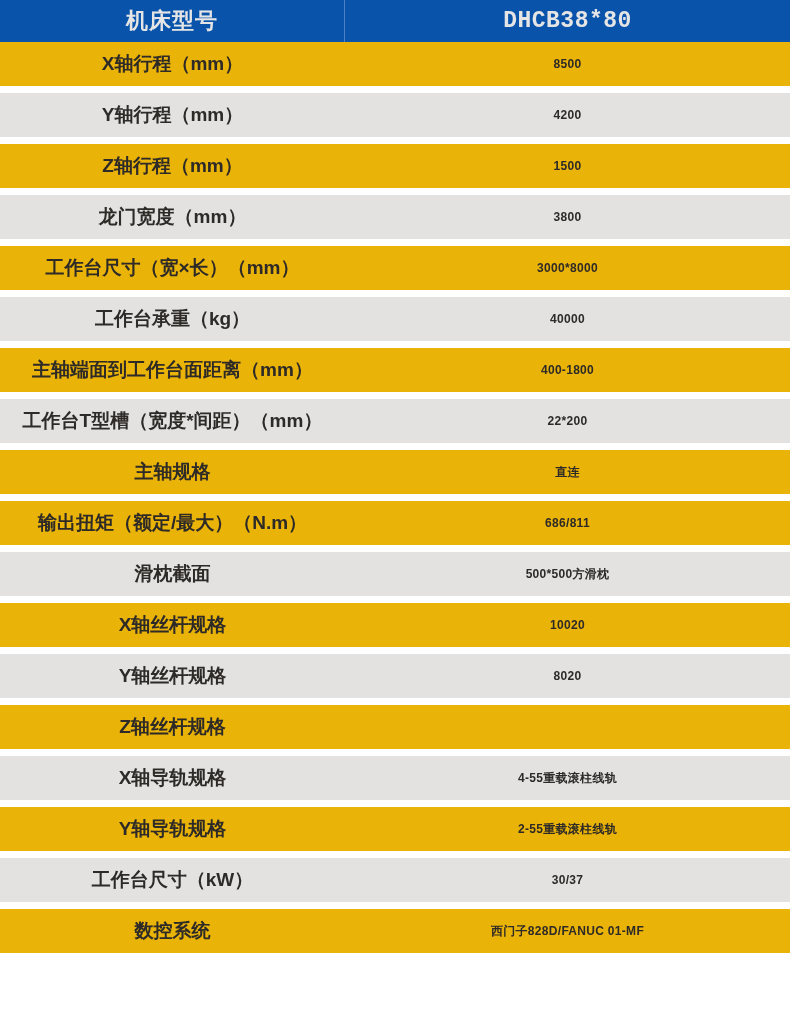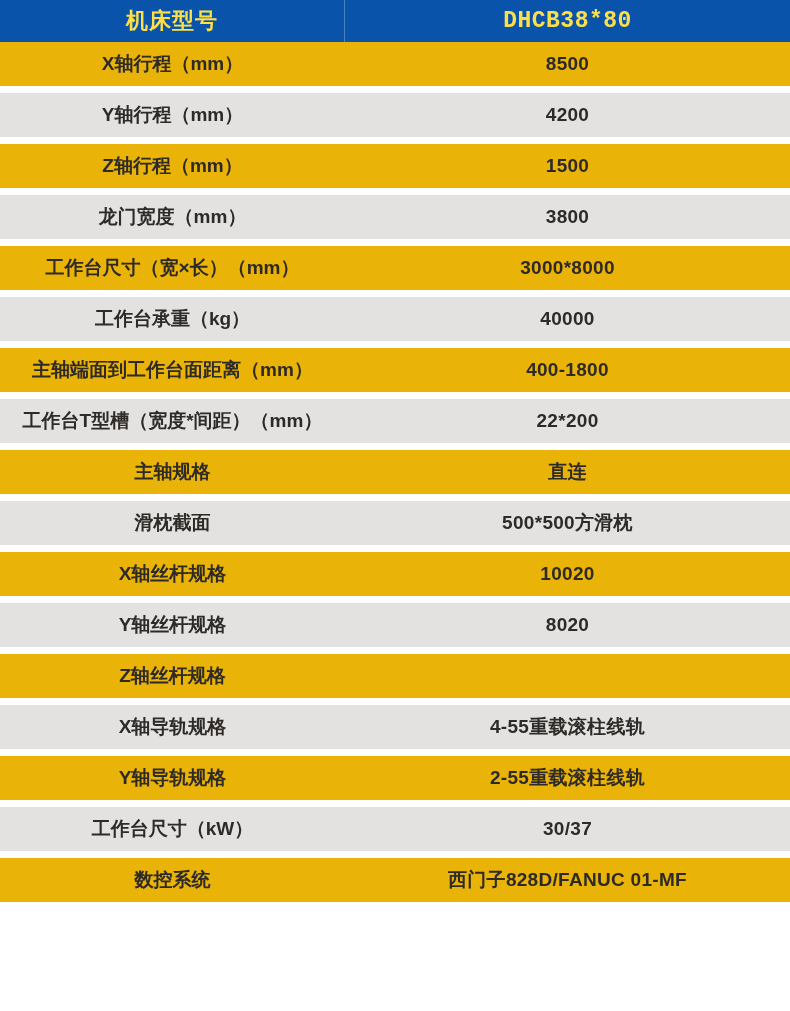--- a/index.html
+++ b/index.html
@@ -13,21 +13,21 @@
     font-family: "Liberation Sans", "DejaVu Sans", sans-serif;
     color: #2d2a27;
   }
   .spec-table {
     width: 790px;
   }
   .spec-header {
     display: flex;
     height: 42px;
     background: #0953ab;
-    color: #fde047;
+    color: #e5e5e5;
   }
   .spec-header .cell-left {
     width: 345px;
     display: flex;
     align-items: center;
     justify-content: center;
     border-right: 1px solid rgba(255,255,255,0.28);
     box-sizing: border-box;
     font-size: 22px;
     font-weight: 700;
@@ -60,21 +60,21 @@
     font-size: 19px;
     font-weight: 700;
     box-sizing: border-box;
     white-space: nowrap;
   }
   .spec-row .cell-right {
     flex: 1;
     display: flex;
     align-items: center;
     justify-content: center;
-    font-size: 19px;
+    font-size: 12px;
     font-weight: 700;
     letter-spacing: 0.3px;
     white-space: nowrap;
   }
 </style>
 </head>
 <body>
 
 <div class="spec-table">
   <div class="spec-header">
@@ -121,20 +121,24 @@
     <div class="cell-left">工作台T型槽（宽度*间距）（mm）</div>
     <div class="cell-right">22*200</div>
   </div>
 
   <div class="spec-row">
     <div class="cell-left">主轴规格</div>
     <div class="cell-right">直连</div>
   </div>
 
 
+  <div class="spec-row">
+    <div class="cell-left">输出扭矩（额定/最大）（N.m）</div>
+    <div class="cell-right">686/811</div>
+  </div>
 
   <div class="spec-row alt">
     <div class="cell-left">滑枕截面</div>
     <div class="cell-right">500*500方滑枕</div>
   </div>
 
   <div class="spec-row">
     <div class="cell-left">X轴丝杆规格</div>
     <div class="cell-right">10020</div>
   </div>

